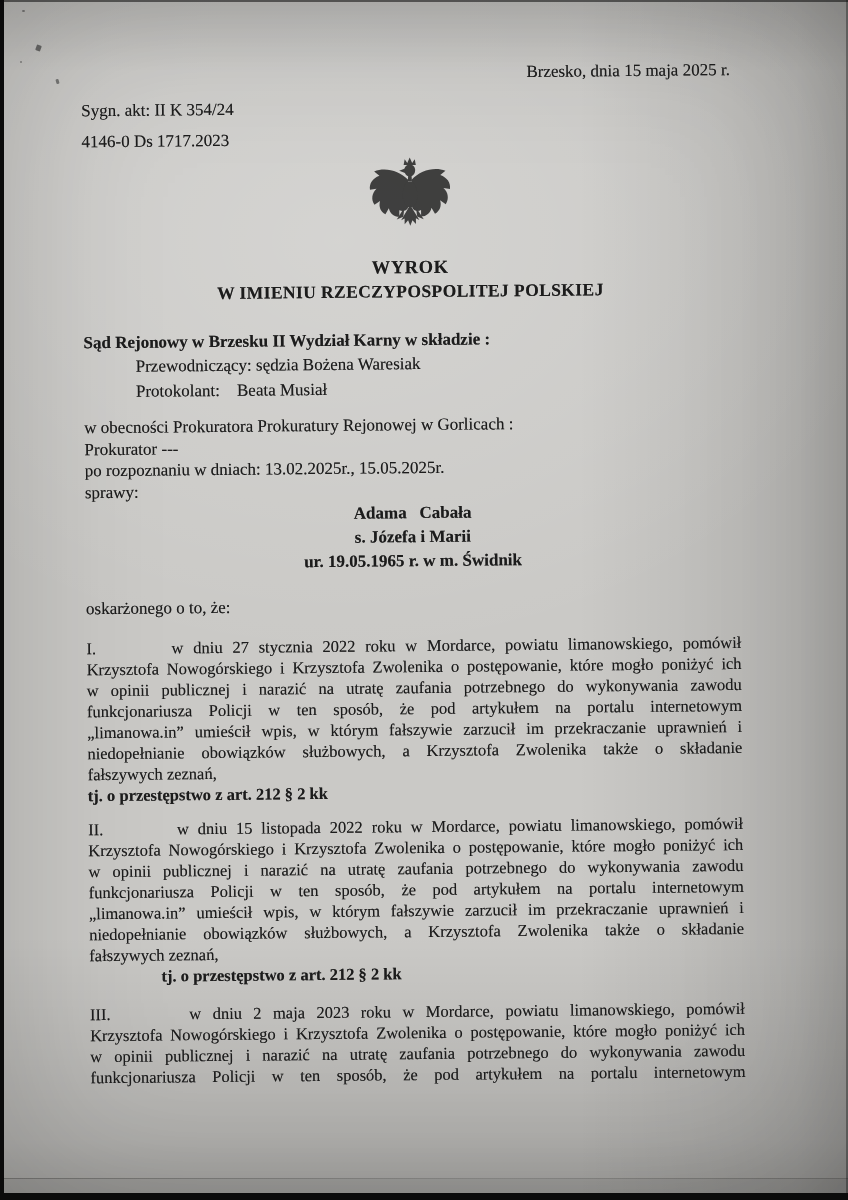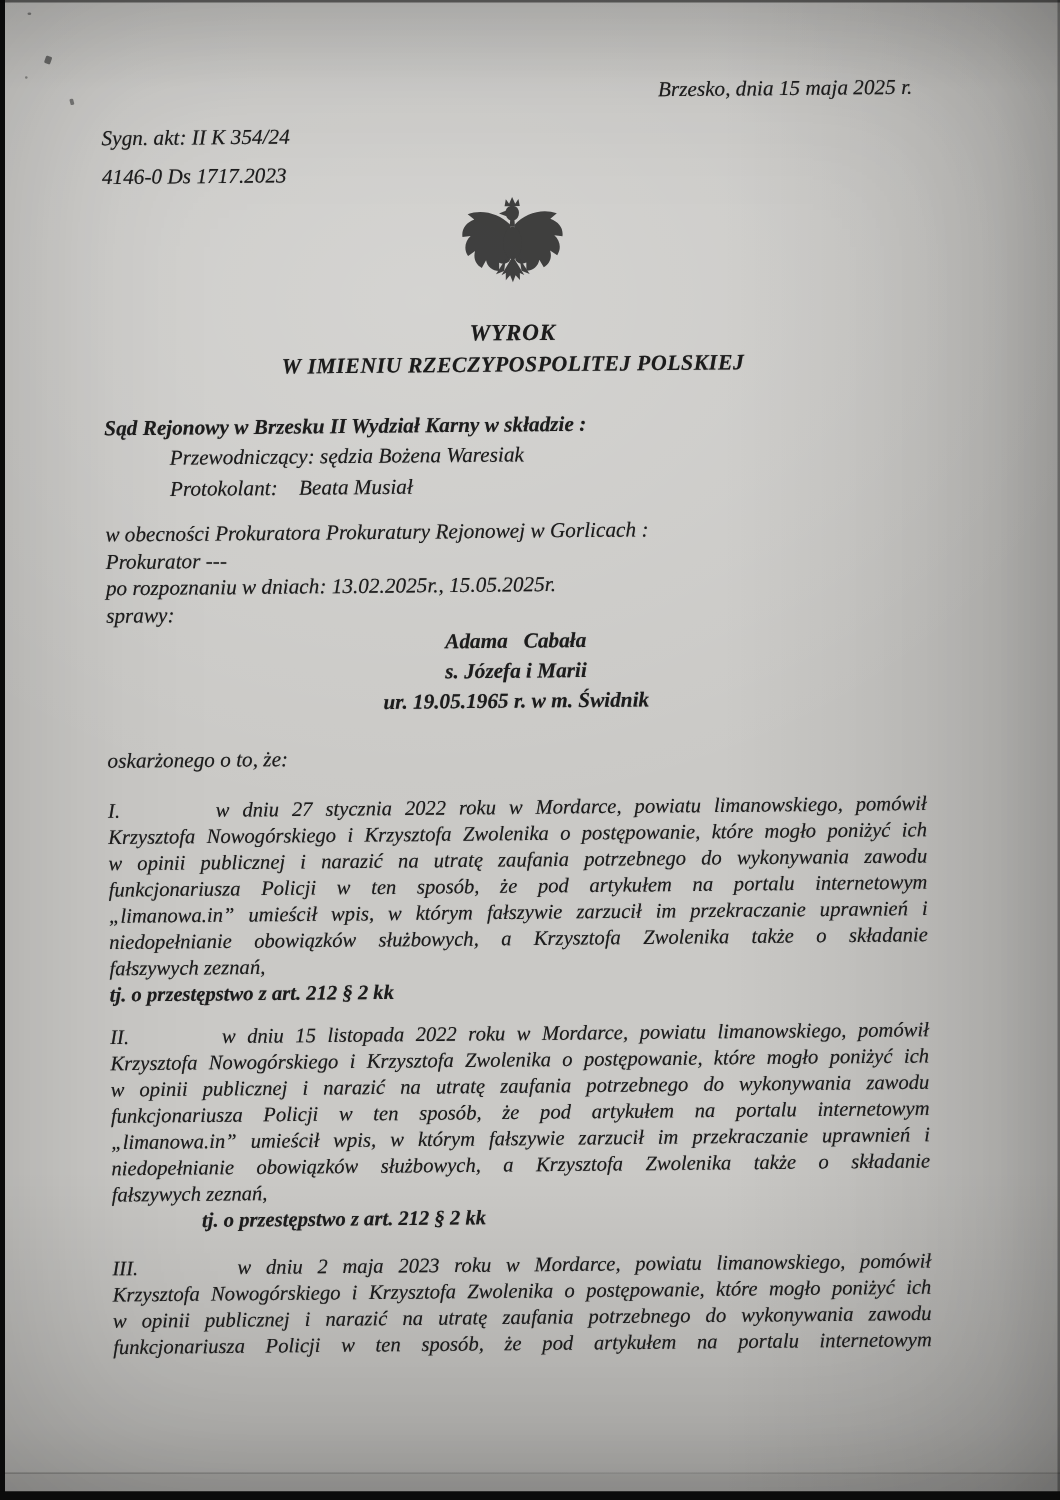--- a/index.html
+++ b/index.html
@@ -13,21 +13,20 @@
 
   
   .photo{
     position:relative;width:848px;height:1200px;
     background:
       radial-gradient(900px 680px at 40% 20%, rgba(255,255,255,0.20), rgba(255,255,255,0) 62%),
       linear-gradient(90deg, rgba(0,0,0,0) 68%, rgba(0,0,0,0.10) 94%, rgba(0,0,0,0.16) 100%),
       linear-gradient(180deg, rgba(0,0,0,0.10) 0%, rgba(0,0,0,0) 6%, rgba(0,0,0,0) 78%, rgba(0,0,0,0.12) 95%, rgba(0,0,0,0.2) 100%),
       var(--paper);
     box-shadow: inset 0 0 150px 18px rgba(0,0,0,0.17);
-    font-style: italic;
   }
   .edge{position:absolute;background:var(--edge);}
   .edge-left{left:0;top:0;width:4px;height:1200px;}
   .edge-bottom{left:0;bottom:0;width:848px;height:7px;}
   .edge-top{left:0;top:0;width:848px;height:2px;opacity:.55;}
   .edge-right{right:0;top:0;width:2px;height:1200px;opacity:.35;}
   .fold-line{
     position:absolute;left:0;top:1178px;width:848px;height:1px;
     background:linear-gradient(90deg, rgba(70,70,68,.55), rgba(90,90,88,.35) 60%, rgba(70,70,68,.5));
   }

